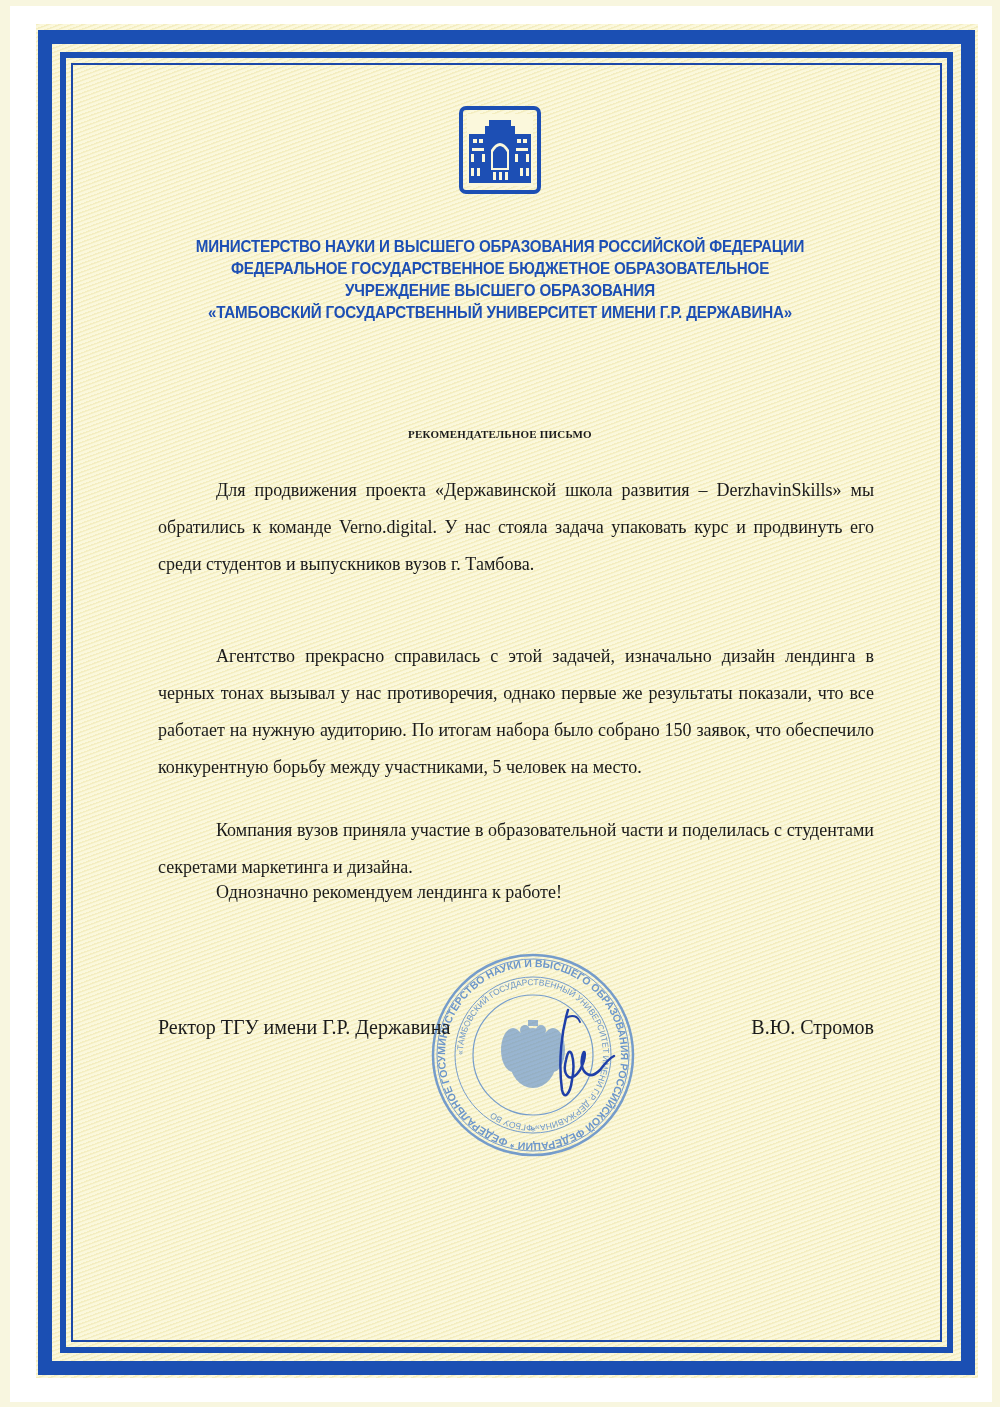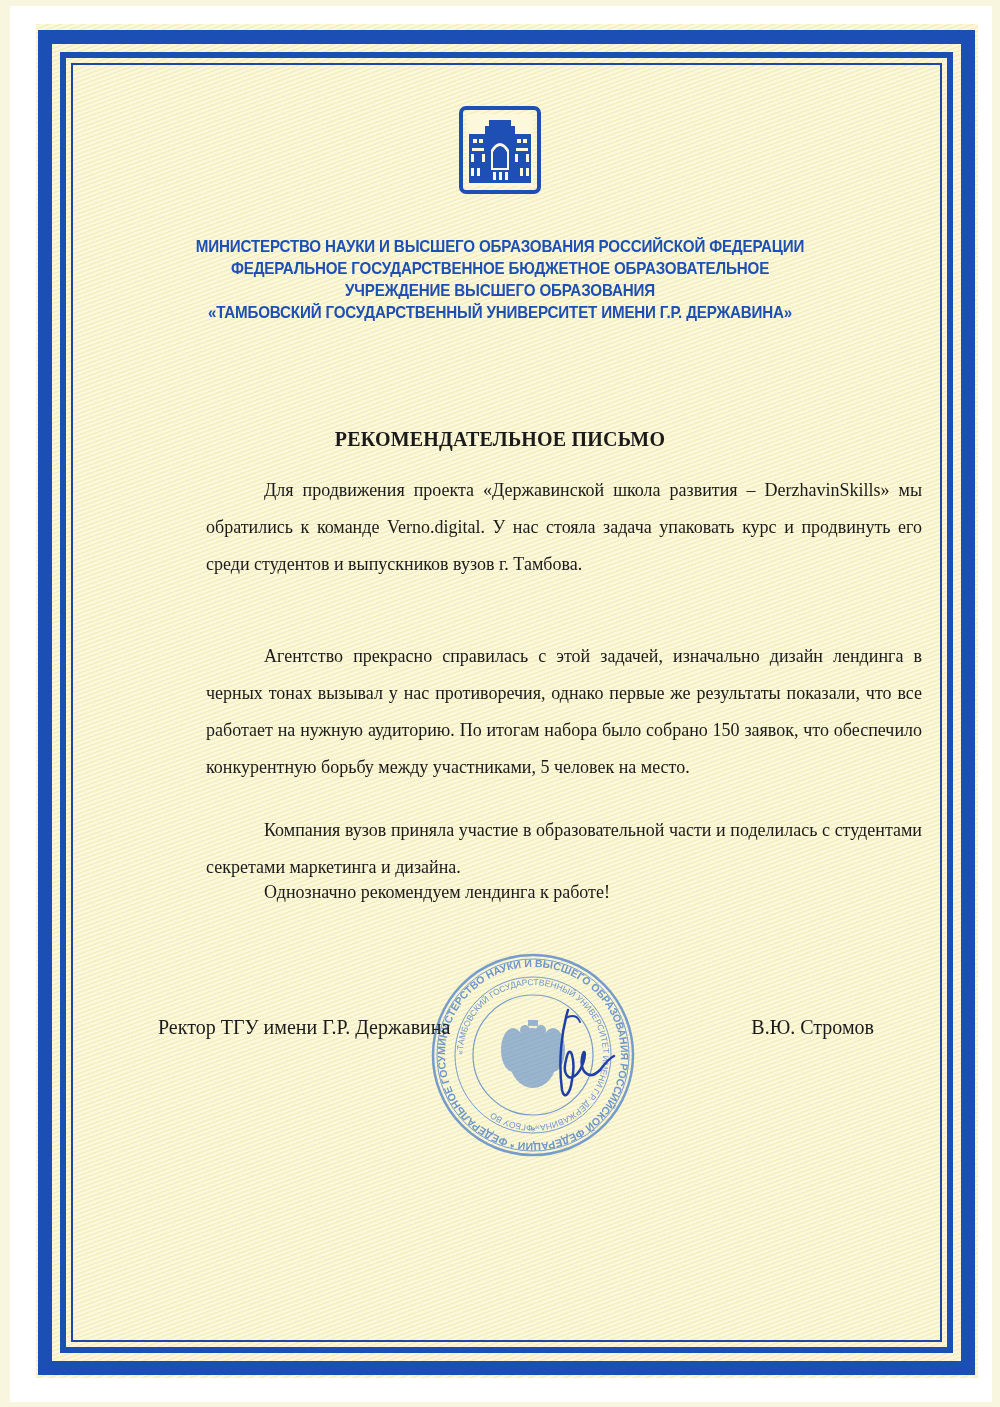--- a/index.html
+++ b/index.html
@@ -34,25 +34,25 @@
     }
     .header {
       position: absolute; left: 100px; top: 235px; width: 800px; text-align: center;
       color: #1d4fb4; font-family: "Liberation Sans", "DejaVu Sans", sans-serif;
       font-weight: bold; font-size: 16.5px; line-height: 22px; letter-spacing: -0.2px;
       transform: scaleX(0.92);
     }
     .header div { white-space: nowrap; }
     .title {
       position: absolute; left: 0; width: 1000px; top: 428px; text-align: center;
-      font-weight: bold; font-size: 20px; color: #1a1a1a; letter-spacing: 0.2px;
+      font-weight: bold; font-size: 11px; color: #1a1a1a; letter-spacing: 0.2px;
     }
     .body-text {
       position: absolute; left: 158px; width: 716px; color: #1a1a1a;
-      font-size: 18px; line-height: 37px; text-align: justify; margin-left: 48px;
+      font-size: 18px; line-height: 37px; text-align: justify;
     }
     .body-text p { margin: 0; text-indent: 58px; }
     .p1 { top: 472px; }
     .p2 { top: 638px; }
     .p3 { top: 812px; }
     .p4 { top: 874px; }
     .sign-row {
       position: absolute; top: 1016px; left: 158px; width: 716px; height: 30px;
       font-size: 20px; color: #1a1a1a;
     }

